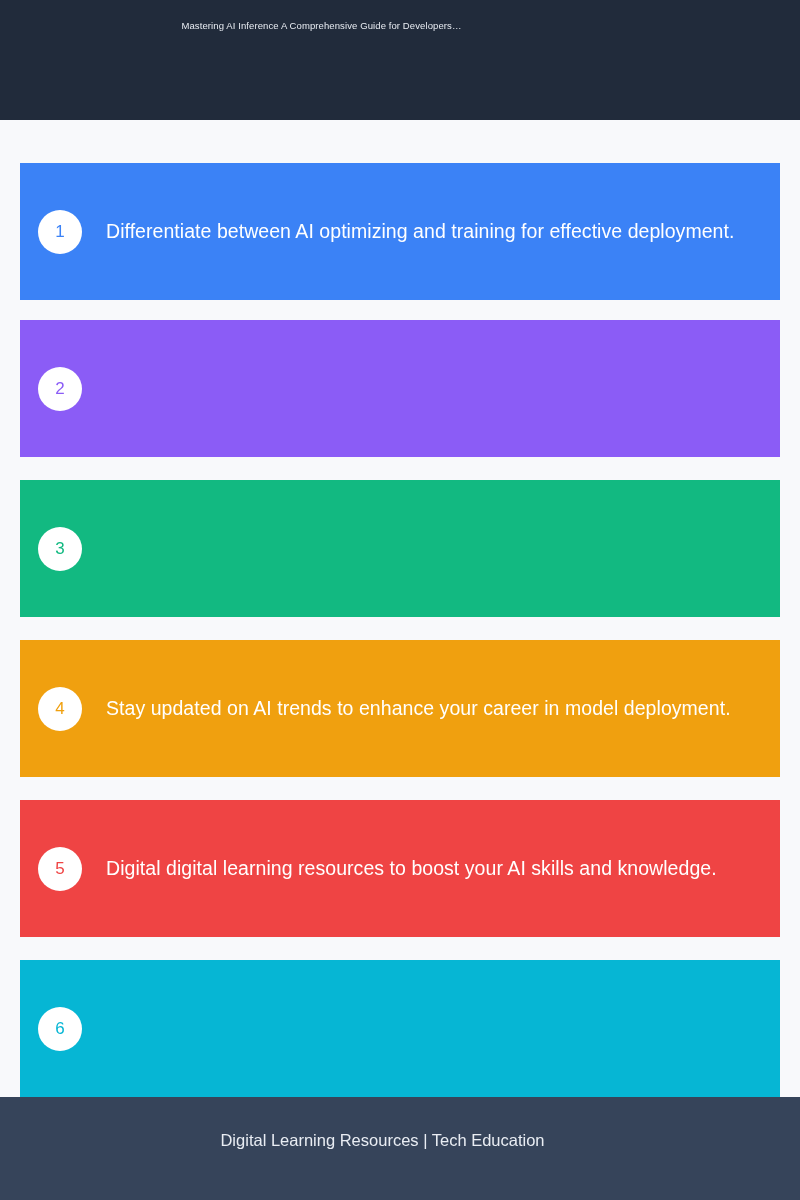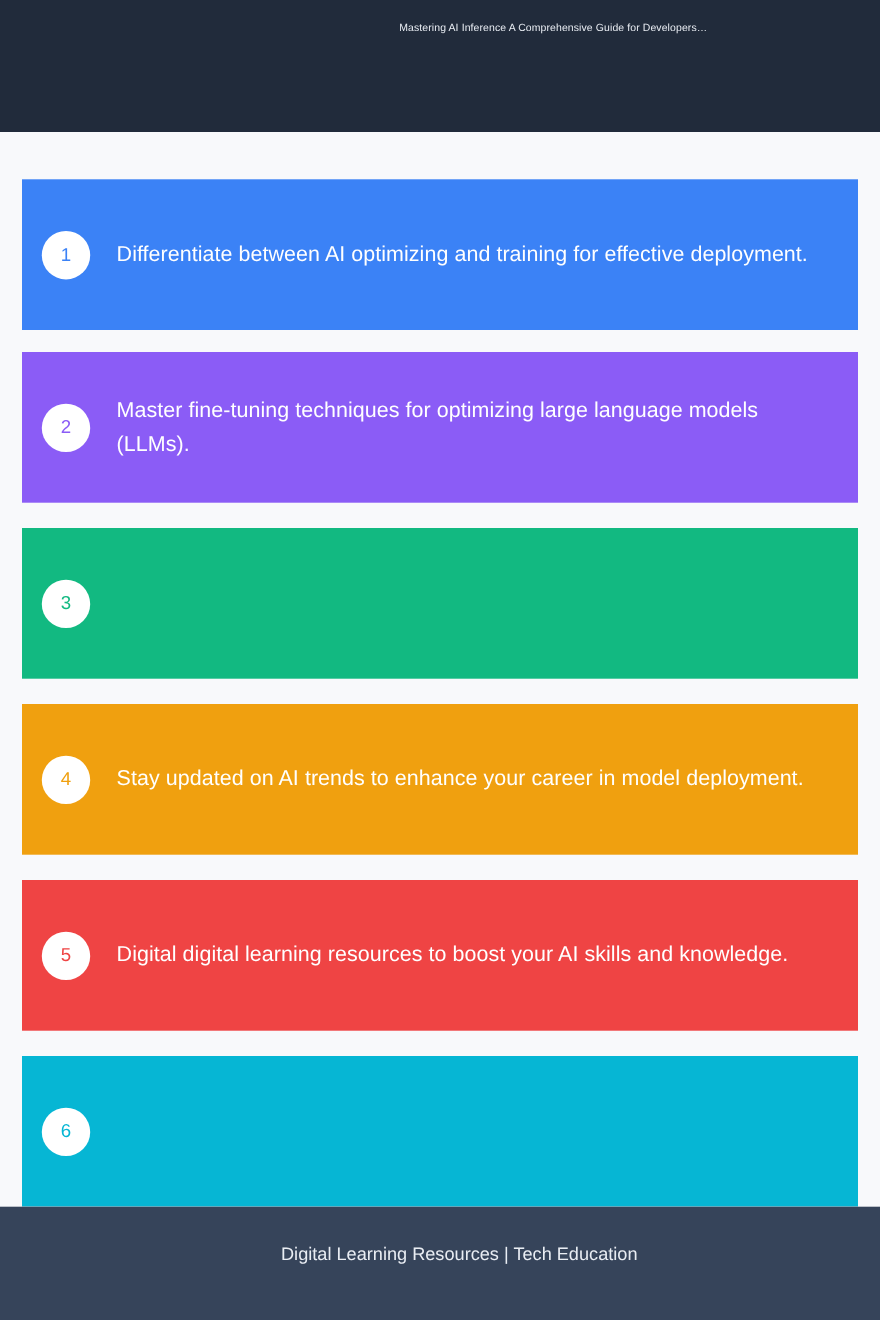--- a/index.html
+++ b/index.html
@@ -24,21 +24,21 @@
     width: 800px;
     height: 120px;
     background: #212b3b;
     box-sizing: border-box;
   }
   .header-title {
     position: absolute;
     left: 0;
     top: 19px;
     width: 643px;
-    text-align: right;
+    text-align: center;
     color: #e8ecf2;
     font-size: 9.5px;
     letter-spacing: 0.1px;
     line-height: 14px;
     white-space: nowrap;
     overflow: hidden;
   }
 
   
   .cards {
@@ -109,21 +109,20 @@
   .footer-text {
     position: absolute;
     left: 0;
     top: 32px;
     width: 765px;
     text-align: center;
     color: #e9edf3;
     font-size: 16.5px;
     line-height: 22px;
     white-space: nowrap;
-    padding-left: 35px;
   }
 </style>
 </head>
 <body>
 
 <div class="header">
   <div class="header-title">Mastering AI Inference A Comprehensive Guide for Developers…</div>
 </div>
 
 <div class="cards">
@@ -132,21 +131,20 @@
     <div class="badge">
       <span>1</span>
     </div>
     <div class="card-text">Differentiate between AI optimizing and training for effective deployment.</div>
   </div>
 
   <div class="card card-2">
     <div class="badge">
       <span>2</span>
     </div>
-    <div class="card-text">Master fine-tuning techniques for optimizing large language models (LLMs).</div>
   </div>
 
   <div class="card card-3">
     <div class="badge">
       <span>3</span>
     </div>
   </div>
 
   <div class="card card-4">
     <div class="badge">

